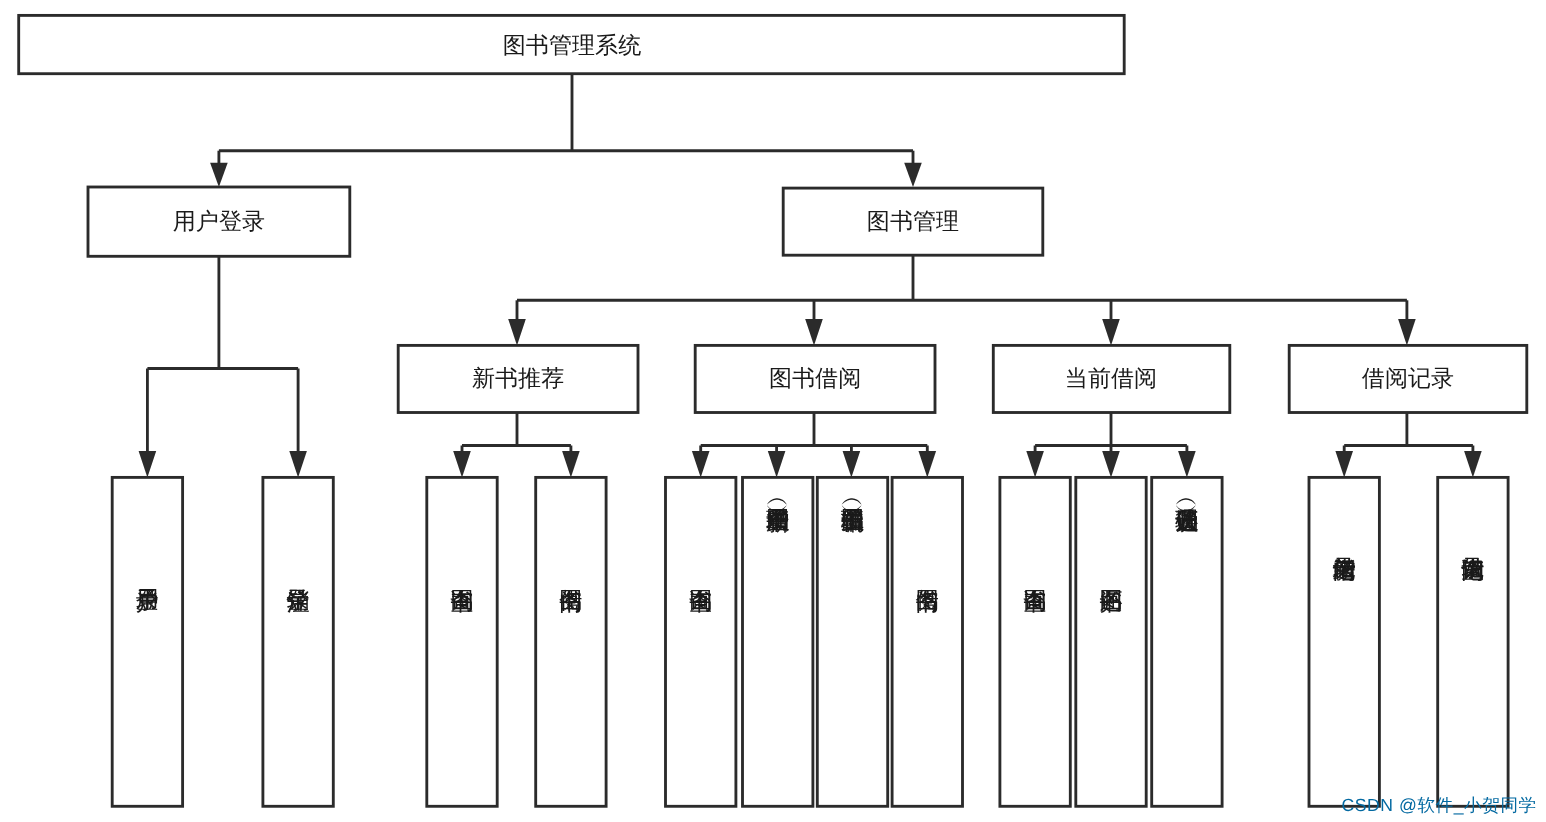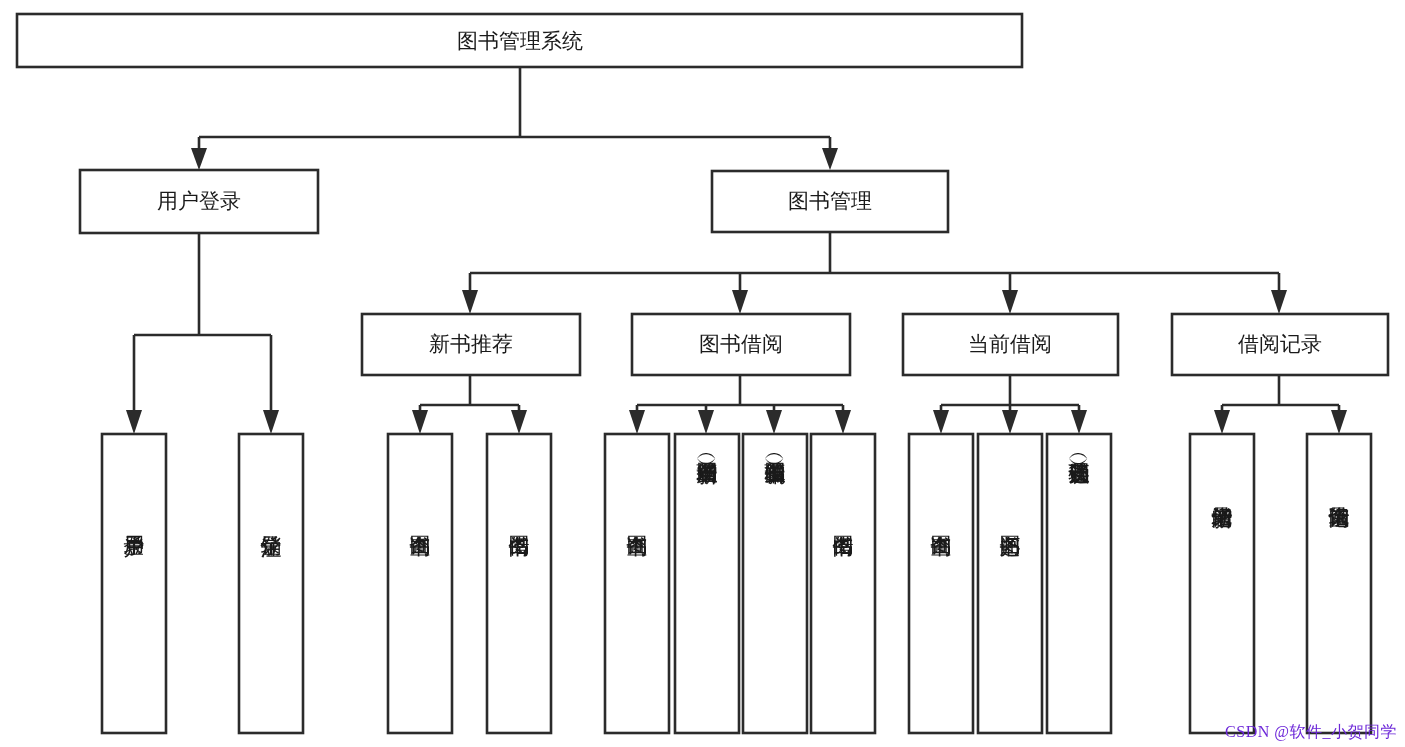--- a/index.html
+++ b/index.html
@@ -55,23 +55,23 @@
     font-family: "DejaVu Sans", "Liberation Sans", sans-serif;
     font-size: 21px;
     text-anchor: middle;
     writing-mode: vertical-rl;
     glyph-orientation-vertical: 0;
   }
   .watermark-text {
     position: absolute;
     right: 8px;
     bottom: 4px;
-    color: #6d28d9;
+    color: #0369a1;
     font-size: 16px;
-    font-family: Liberation Serif, serif;
+    font-family: Liberation Sans, sans-serif;
     letter-spacing: 0.5px;
     white-space: nowrap;
     user-select: none;
   }
 </style>
 </head>
 <body>
 
 <div id="diagram-root">
 

